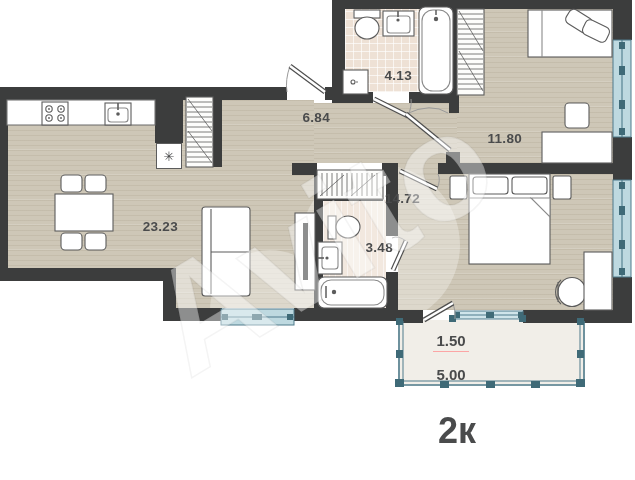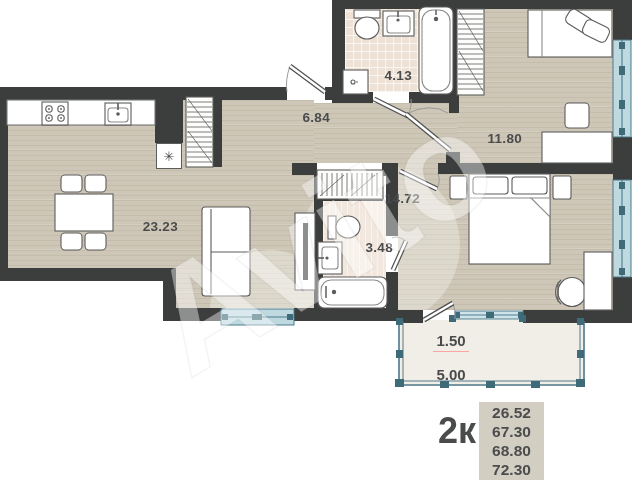--- a/index.html
+++ b/index.html
@@ -327,22 +327,16 @@
   <div class="room-label" style="left:472px;top:131px;width:50px;">11.80</div>
   <div class="room-label" style="left:370px;top:191px;width:50px;">14.72</div>
   <div class="room-label" style="left:349px;top:240px;width:44px;">3.48</div>
 
   <div class="fraction">
     <span class="num">1.50</span>
     <span class="den">5.00</span>
   </div>
 
   <div class="legend-type">2к</div>
-  <div class="legend-box">
-    <span>26.52</span>
-    <span>67.30</span>
-    <span>68.80</span>
-    <span>72.30</span>
-  </div>
 
   <div class="watermark">Avito</div>
 
 </div>
 
 </body></html>

